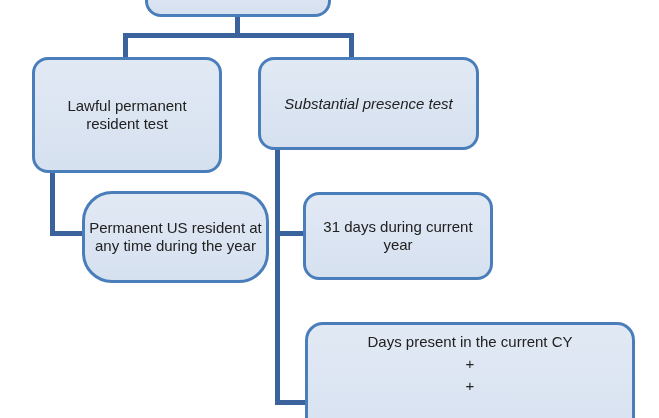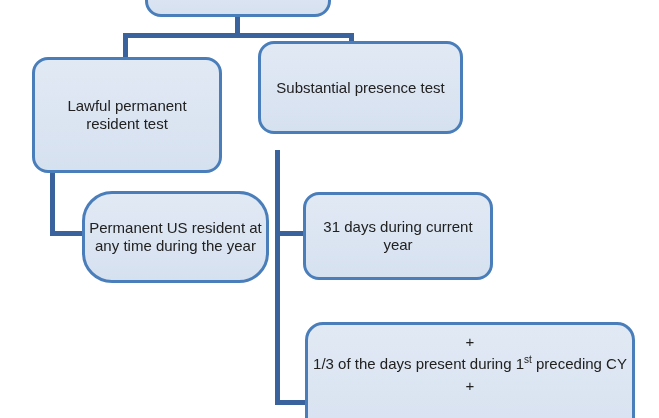--- a/index.html
+++ b/index.html
@@ -29,21 +29,21 @@
     font-size: 15px;
     line-height: 18px;
     padding: 0 4px;
   }
   .connector {
     position: absolute;
     background: var(--connector, #3a639e);
   }
   .node-root    { left: 145px; top: -30px; width: 186px; height: 47px; }
   .node-lawful  { left: 32px;  top: 57px;  width: 190px; height: 116px; }
-  .node-subst   { left: 258px; top: 41px;  width: 205px; height: 93px; }
+  .node-subst   { left: 258px; top: 57px;  width: 221px; height: 93px; font-style: italic; }
   .node-perm    { left: 82px;  top: 191px; width: 187px; height: 92px; border-radius: 30px; }
   .node-days31  { left: 303px; top: 192px; width: 190px; height: 88px; }
   .node-formula {
     left: 305px; top: 322px; width: 330px; height: 132px;
     border-radius: 18px;
     flex-direction: column;
     justify-content: flex-start;
     line-height: 22px;
     padding-top: 6px;
   }
@@ -91,20 +91,18 @@
 
   <div class="node node-perm">
     <span>Permanent US resident at any time during the year</span>
   </div>
 
   <div class="node node-days31">
     <span>31 days during current year</span>
   </div>
 
   <div class="node node-formula">
+    <div>Days present in the current CY</div>
     <div>+</div>
-    <div>
-      <span>1/3 of the days present during 1</span><sup>st</sup><span> preceding CY</span>
-    </div>
     <div>+</div>
   </div>
 
 </div>
 
 </body></html>

